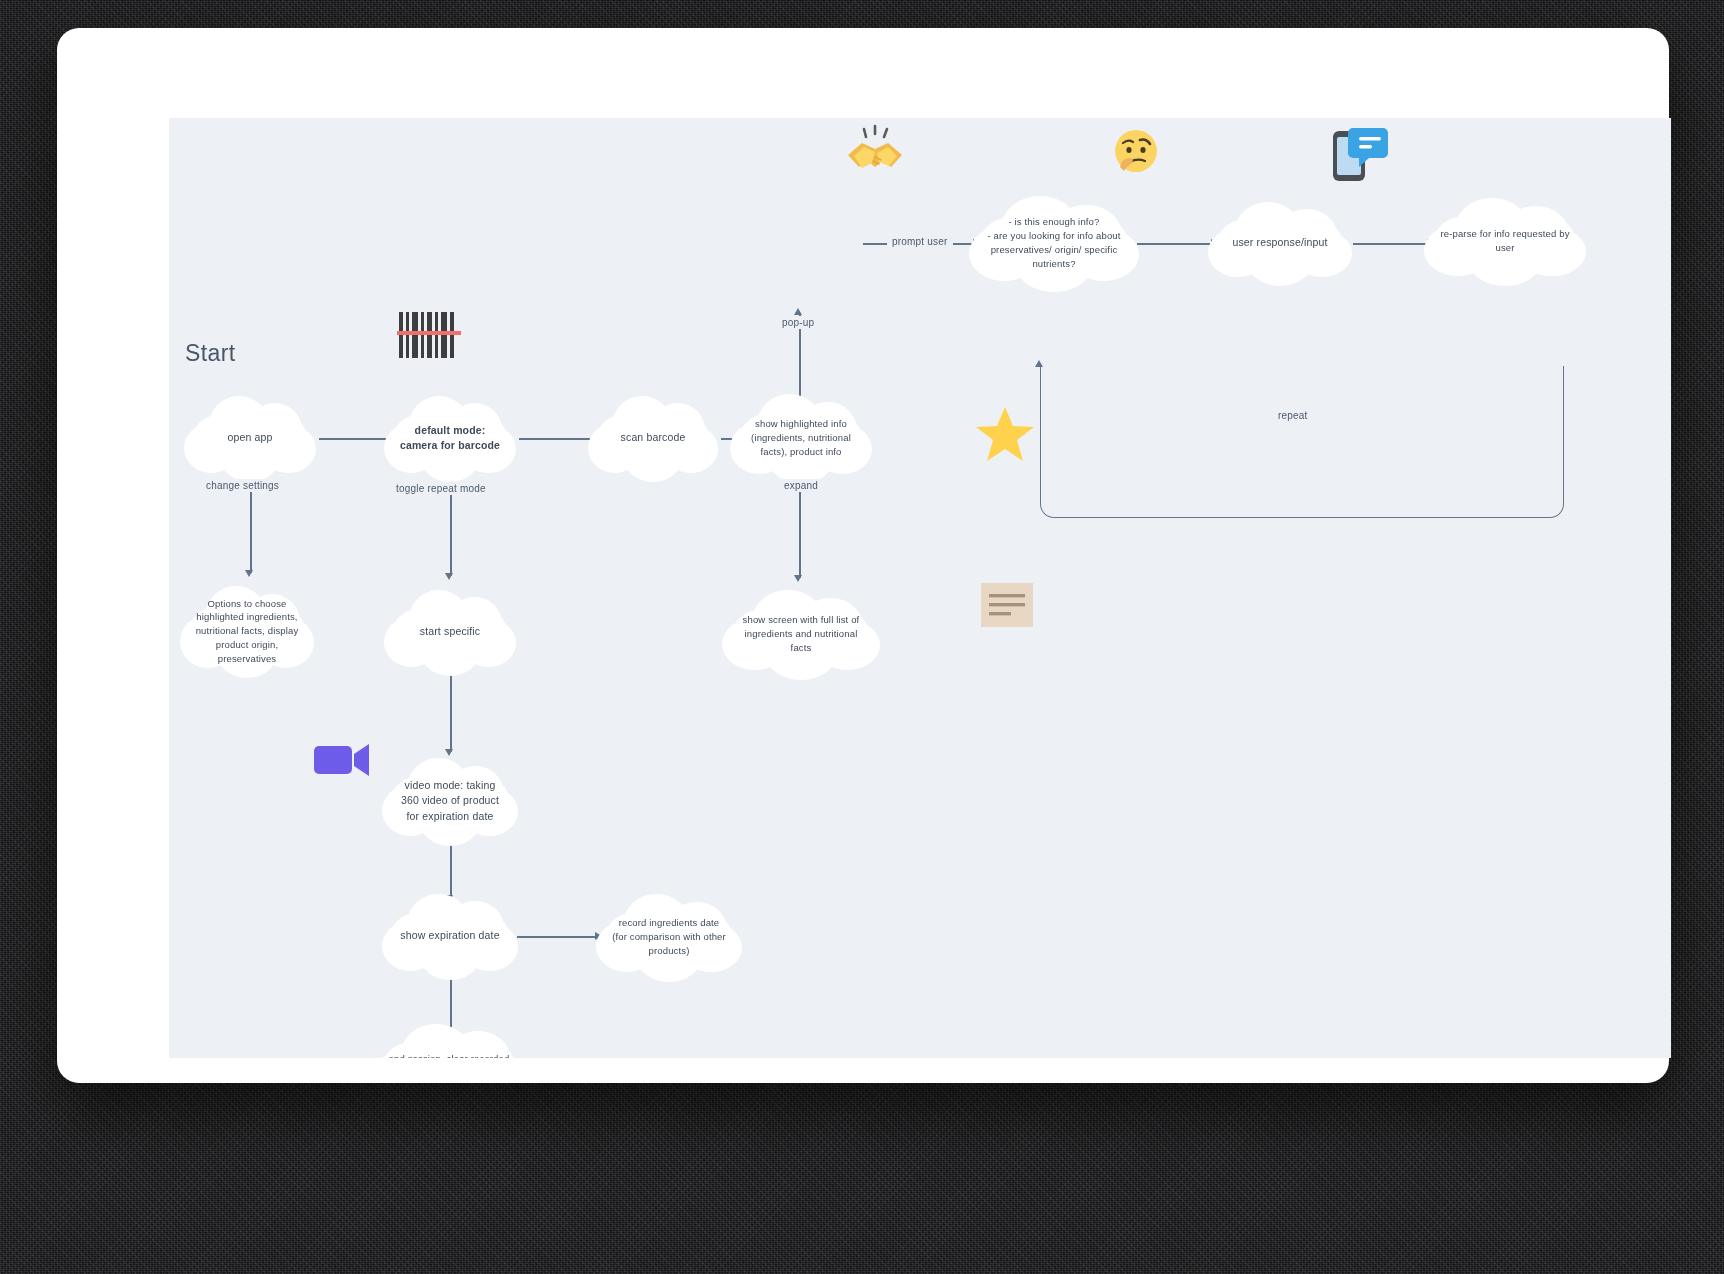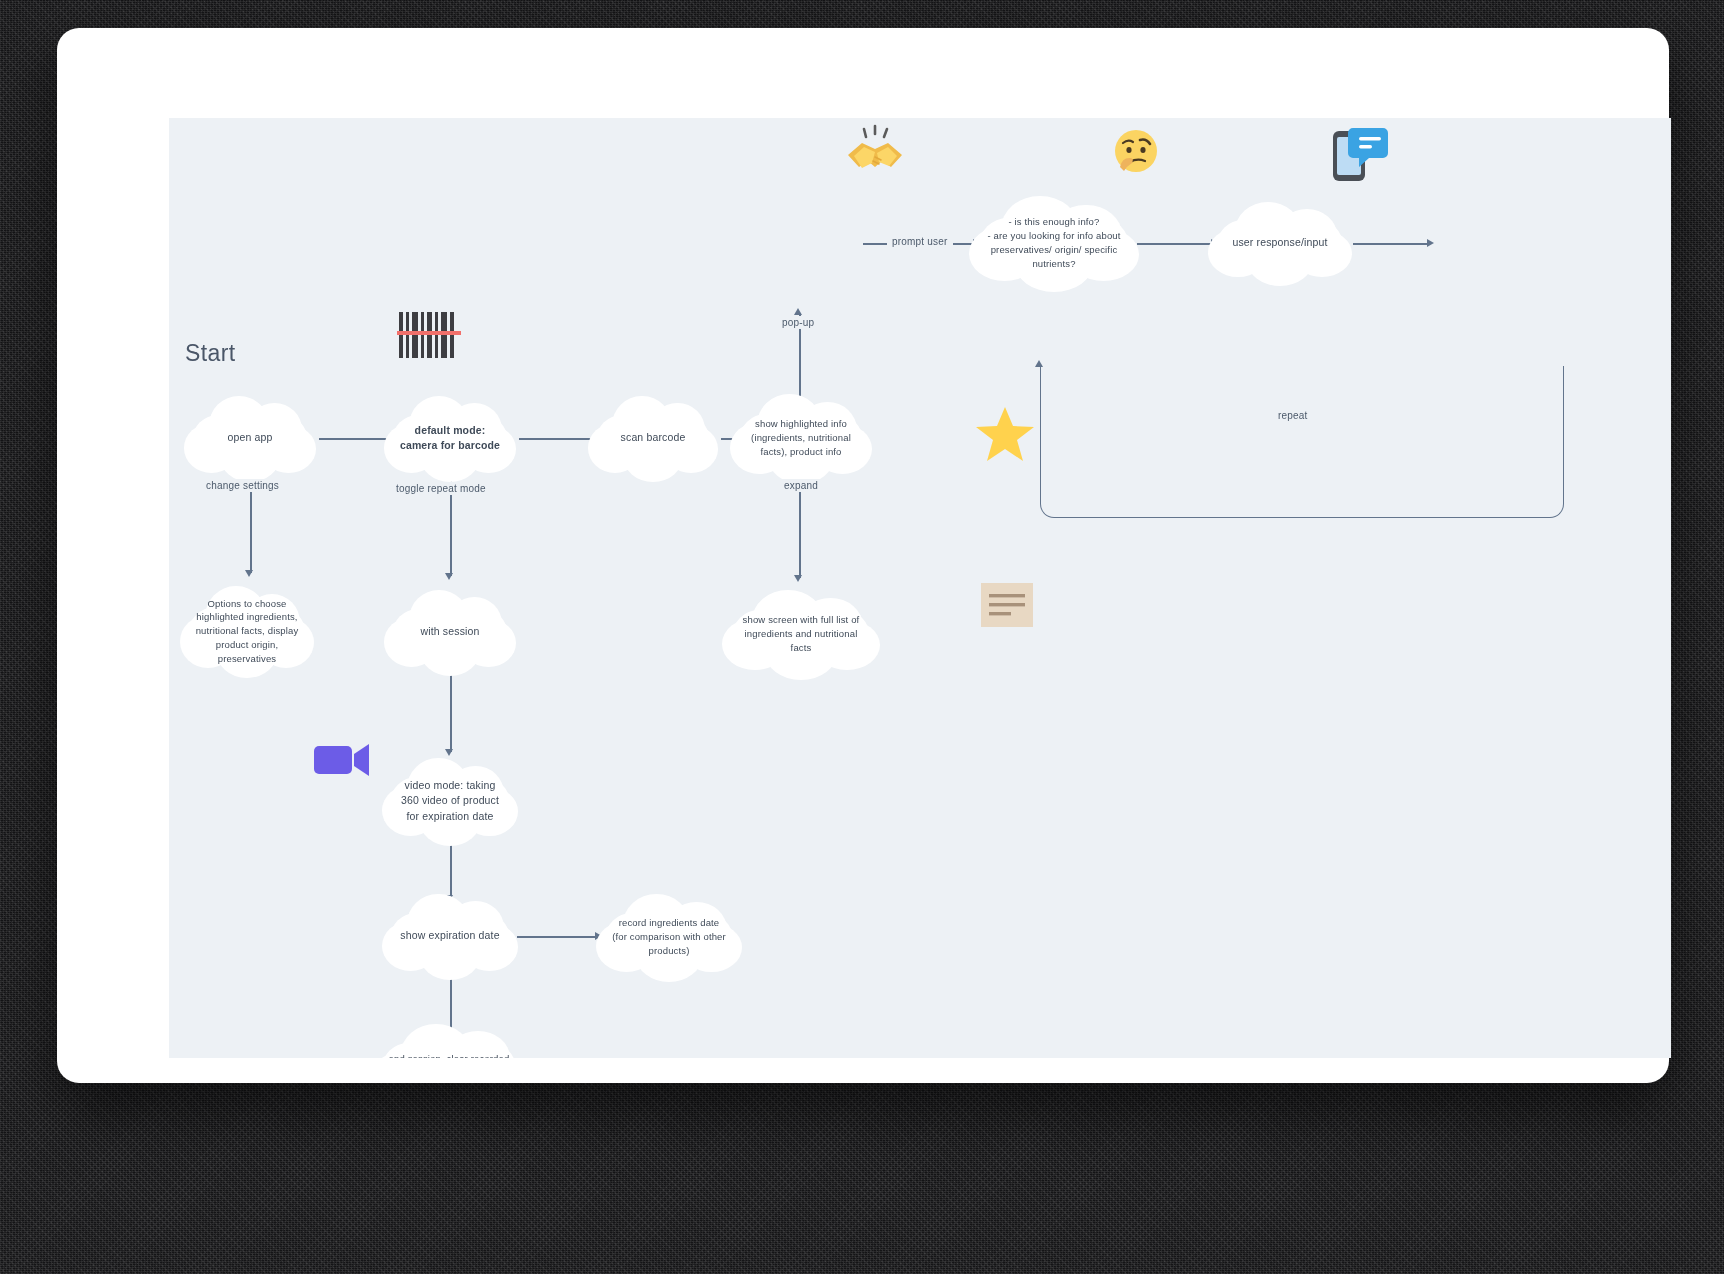--- a/index.html
+++ b/index.html
@@ -301,21 +301,21 @@
 preservatives</div>
     </div>
 
     <div class="cloud" style="left:212px;top:466px;width:138px;height:96px;">
       <div class="puff" style="left:2%;top:34%;width:40%;height:52%;"></div>
       <div class="puff" style="left:20%;top:6%;width:44%;height:62%;"></div>
       <div class="puff" style="left:48%;top:14%;width:40%;height:56%;"></div>
       <div class="puff" style="left:58%;top:36%;width:40%;height:50%;"></div>
       <div class="puff" style="left:28%;top:42%;width:44%;height:54%;"></div>
       <div class="body"></div>
-      <div class="lbl">with session</div>
+      <div class="lbl">start specific</div>
     </div>
 
     <div class="cloud" style="left:416px;top:272px;width:136px;height:96px;">
       <div class="puff" style="left:2%;top:34%;width:40%;height:52%;"></div>
       <div class="puff" style="left:20%;top:6%;width:44%;height:62%;"></div>
       <div class="puff" style="left:48%;top:14%;width:40%;height:56%;"></div>
       <div class="puff" style="left:58%;top:36%;width:40%;height:50%;"></div>
       <div class="puff" style="left:28%;top:42%;width:44%;height:54%;"></div>
       <div class="body"></div>
       <div class="lbl">scan barcode</div>
@@ -407,15 +407,25 @@
       <div class="puff" style="left:48%;top:14%;width:40%;height:56%;"></div>
       <div class="puff" style="left:58%;top:36%;width:40%;height:50%;"></div>
       <div class="puff" style="left:28%;top:42%;width:44%;height:54%;"></div>
       <div class="body"></div>
       <div class="lbl">- is this enough info?
 - are you looking for info about
 preservatives/ origin/ specific
 nutrients?</div>
     </div>
 
+    <div class="cloud" style="left:1252px;top:74px;width:168px;height:98px;font-size:9.5px;">
+      <div class="puff" style="left:2%;top:34%;width:40%;height:52%;"></div>
+      <div class="puff" style="left:20%;top:6%;width:44%;height:62%;"></div>
+      <div class="puff" style="left:48%;top:14%;width:40%;height:56%;"></div>
+      <div class="puff" style="left:58%;top:36%;width:40%;height:50%;"></div>
+      <div class="puff" style="left:28%;top:42%;width:44%;height:54%;"></div>
+      <div class="body"></div>
+      <div class="lbl">re-parse for info requested by
+user</div>
+    </div>
 
   </div>
 </div>
 
 </body></html>

